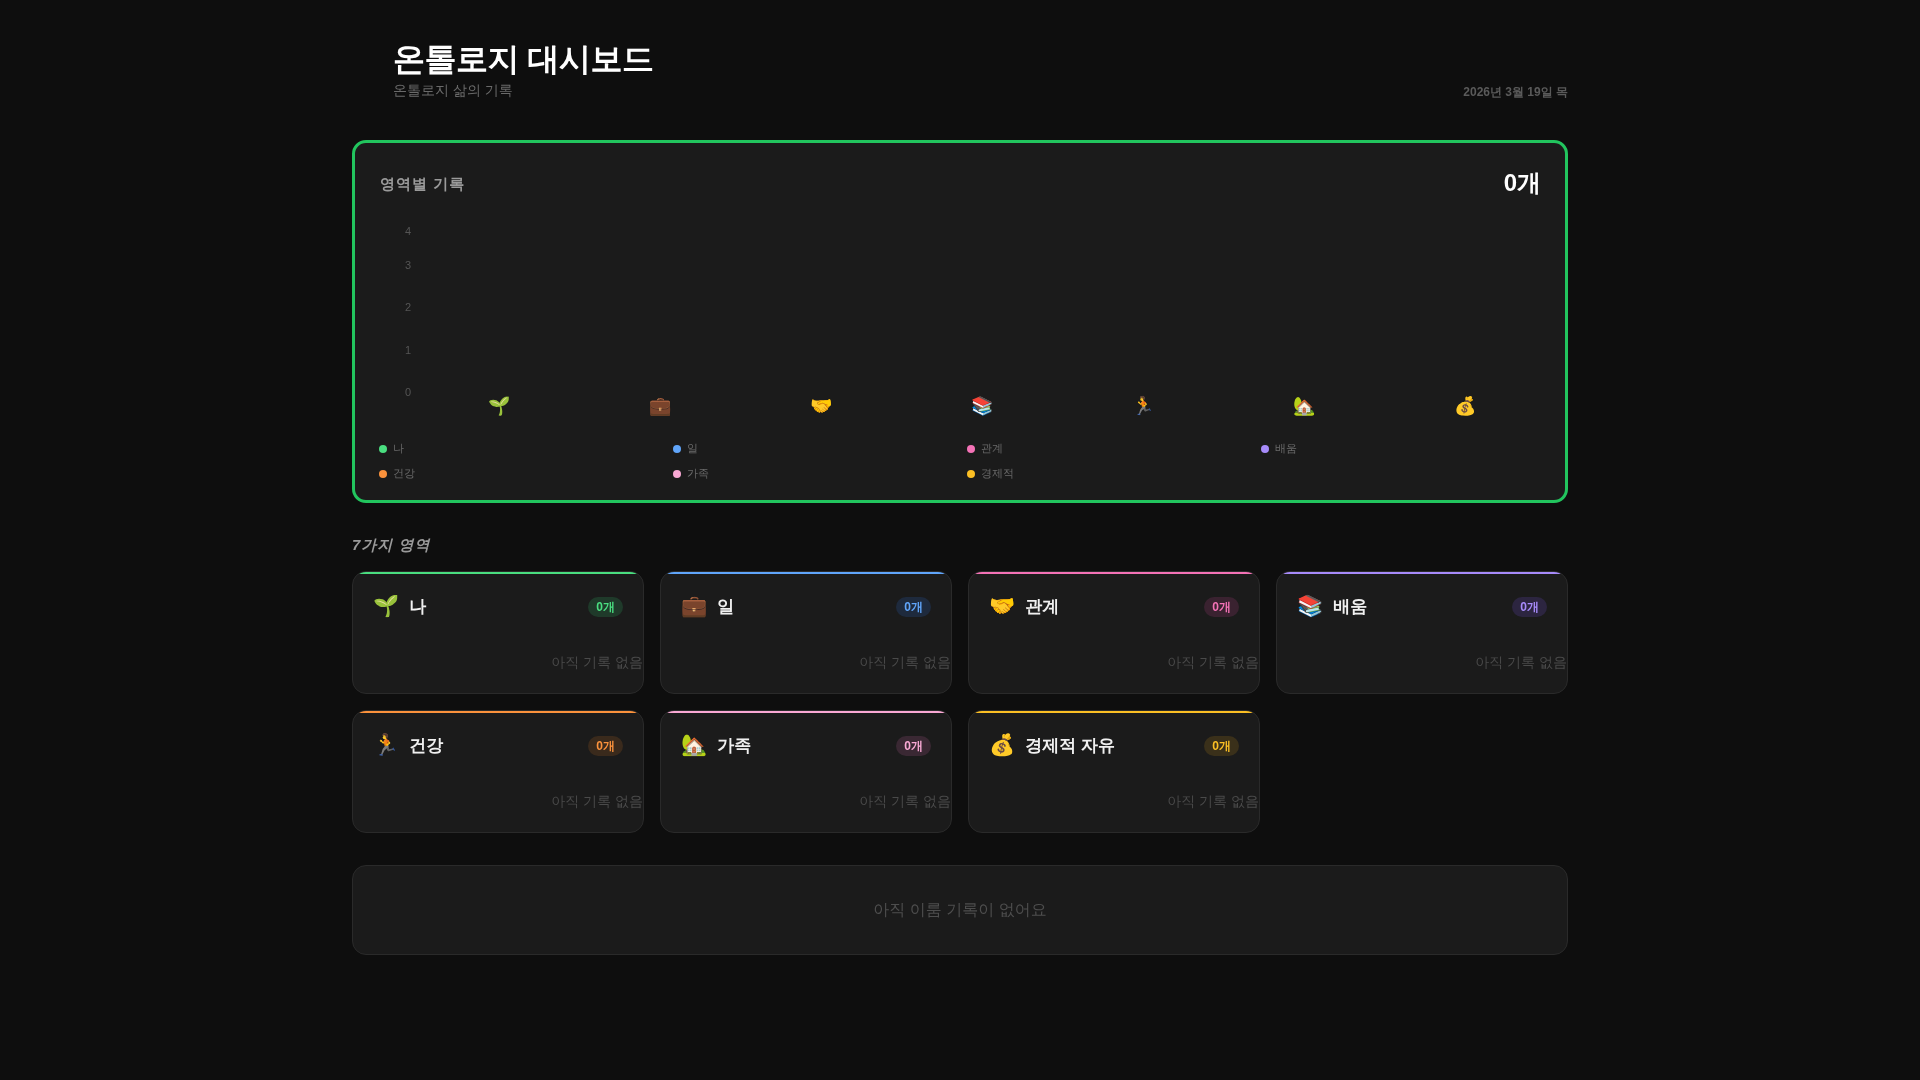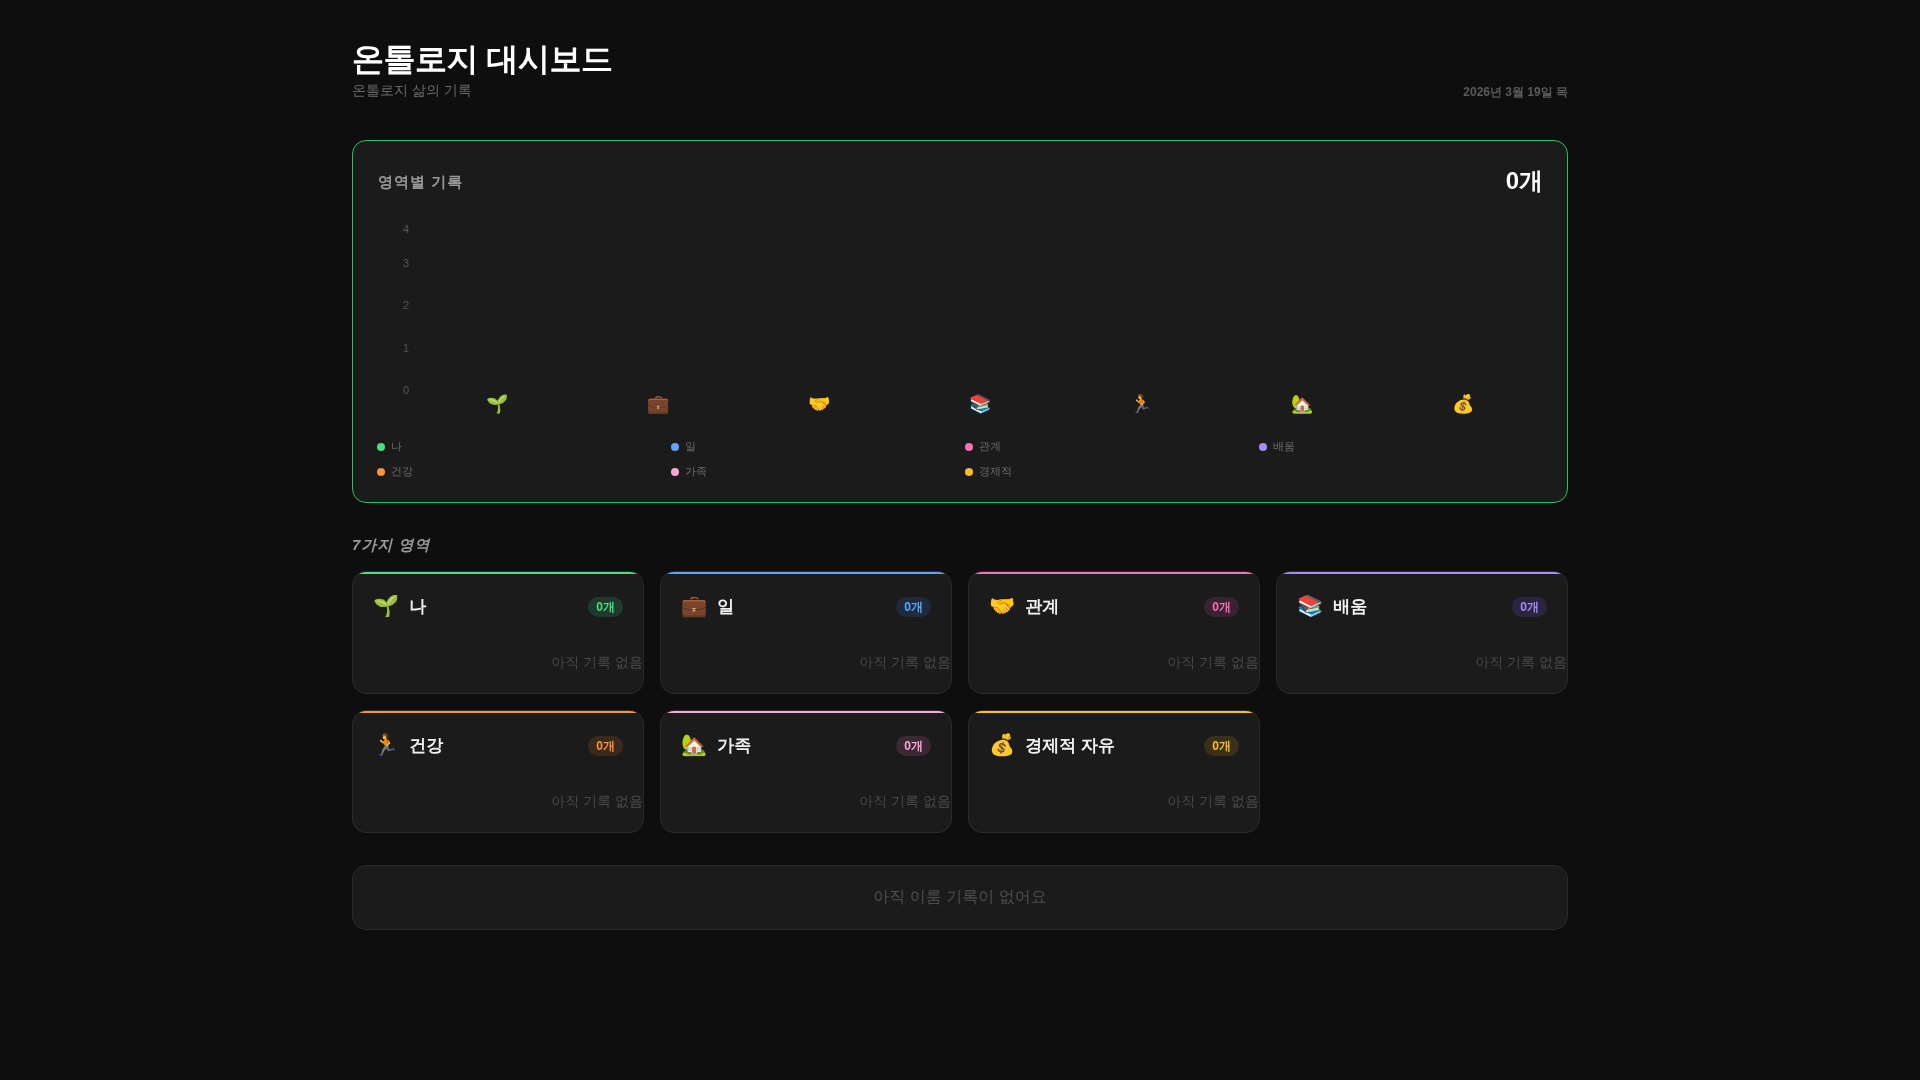--- a/index.html
+++ b/index.html
@@ -11,39 +11,40 @@
       overflow: hidden;
     }
     .page {
       position: absolute;
       left: 352px; top: 0;
       width: 1216px;
     }
     .header {
       position: relative;
       height: 140px;
+      margin-left: 41px;
     }
     .title {
       position: absolute; left: 0; top: 38px;
       font-size: 32px; font-weight: 700; color: #ffffff;
       letter-spacing: -0.5px;
     }
     .subtitle {
       position: absolute; left: 0; top: 82px;
       font-size: 14px; color: #6a6a6a;
     }
     .date {
       position: absolute; right: 0; top: 84px;
       font-size: 12px; color: #5a5a5a; font-weight: bold;
     }
     .chart-card {
       position: absolute; left: 0; top: 140px;
       width: 1216px; height: 363px;
       background: #1b1b1b;
-      border: 1px solid #22c55e;
+      border: 3px solid #22c55e;
       border-radius: 14px;
     }
     .chart-title {
       position: absolute; left: 25px; top: 32px;
       font-size: 15px; font-weight: 700; color: #9a9a9a;
       letter-spacing: 1px;
     }
     .chart-total {
       position: absolute; right: 24px; top: 24px;
       font-size: 24px; font-weight: 700; color: #ffffff;
@@ -97,21 +98,21 @@
       font-size: 12px; font-weight: 700;
       line-height: 20px;
     }
     .area-empty {
       position: absolute; left: 0; right: 0; top: 82px;
       text-align: right;
       font-size: 14px; color: #4a4a4a;
     }
     .bottom-card {
       position: absolute; left: 0; top: 865px;
-      width: 1216px; height: 65px;
+      width: 1216px; height: 90px;
       background: #1b1b1b;
       border: 1px solid #2a2a2a;
       border-radius: 14px;
       display: flex; align-items: center; justify-content: center;
       font-size: 16px; color: #4e4e4e;
     }
   </style>
 </head>
 <body>
 

